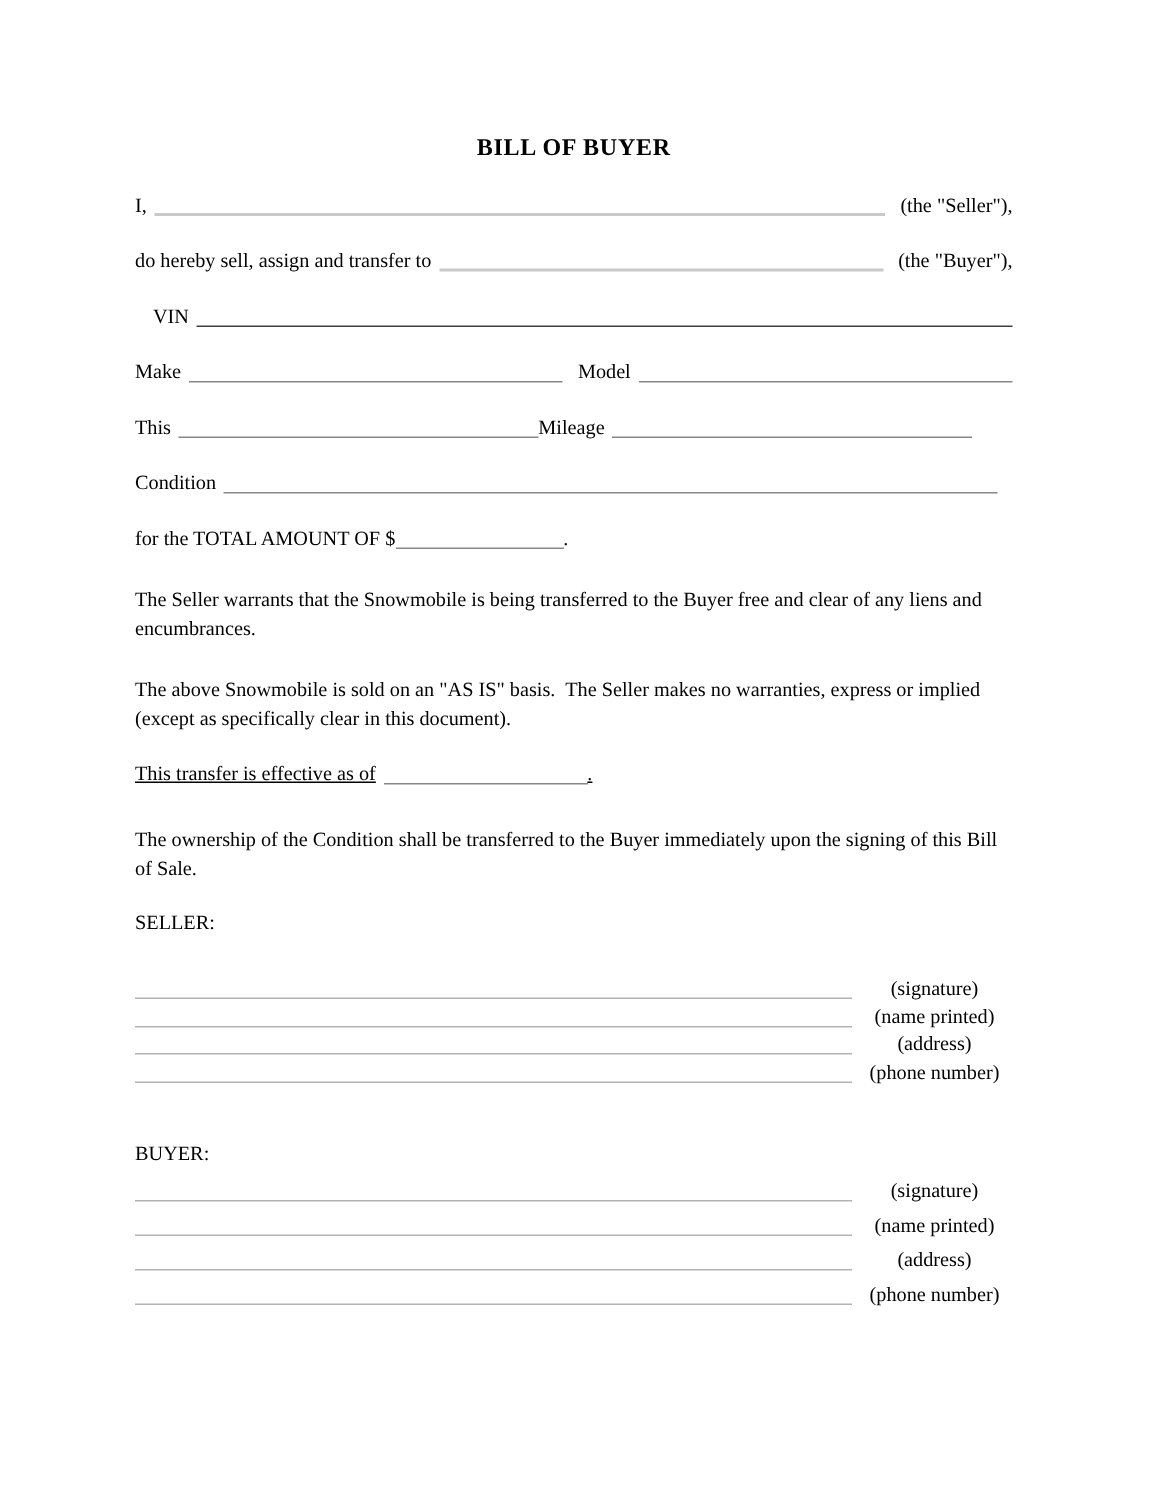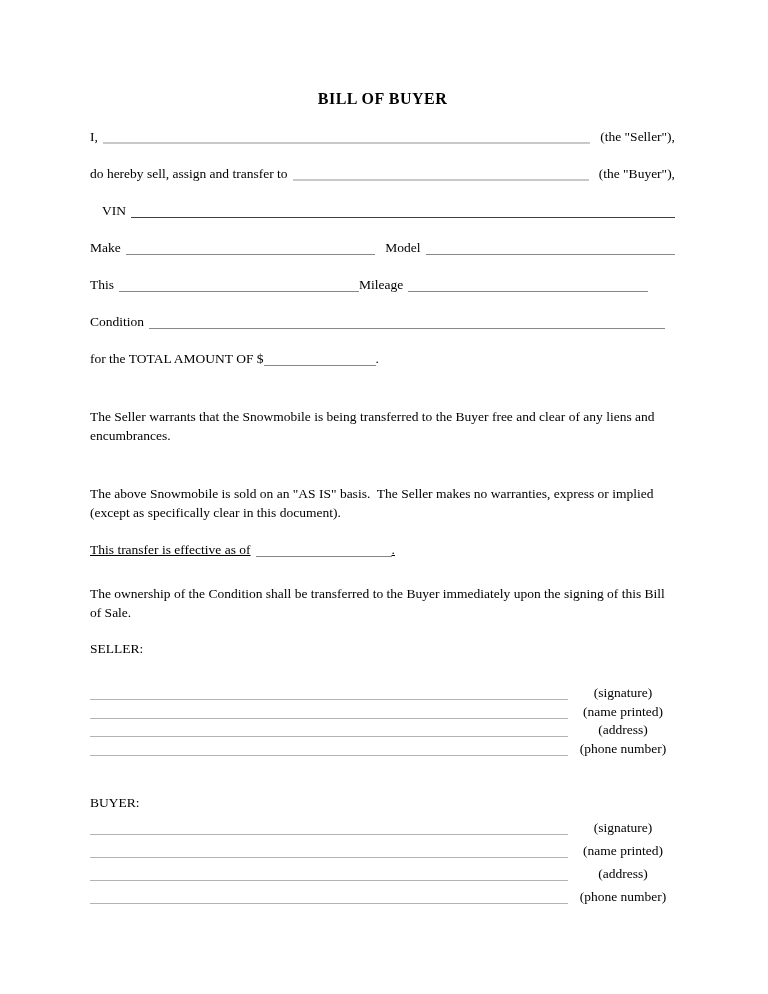--- a/index.html
+++ b/index.html
@@ -54,21 +54,21 @@
   .ml12 { margin-left: 12px; }
   .mr10 { margin-right: 10px; }
   .mr27 { margin-right: 27px; }
 
   .amount-fill    { width: 112px; }
   .effective-fill { width: 136px; }
 
   .para {
     line-height: 19px;
     white-space: pre-wrap;
-    margin-top: 39px;
+    margin-top: 22px;
   }
   .para-ownership { margin-top: 25px; }
   .row-effective  { margin-top: 19px; text-decoration: underline; }
 
   .section-heading { margin-top: 18px; line-height: 18px; }
 
   .sig-block { margin-top: 26px; text-align: center; }
   .sig-block-buyer { margin-top: 4px; }
   .sig-row {
     display: flex;

